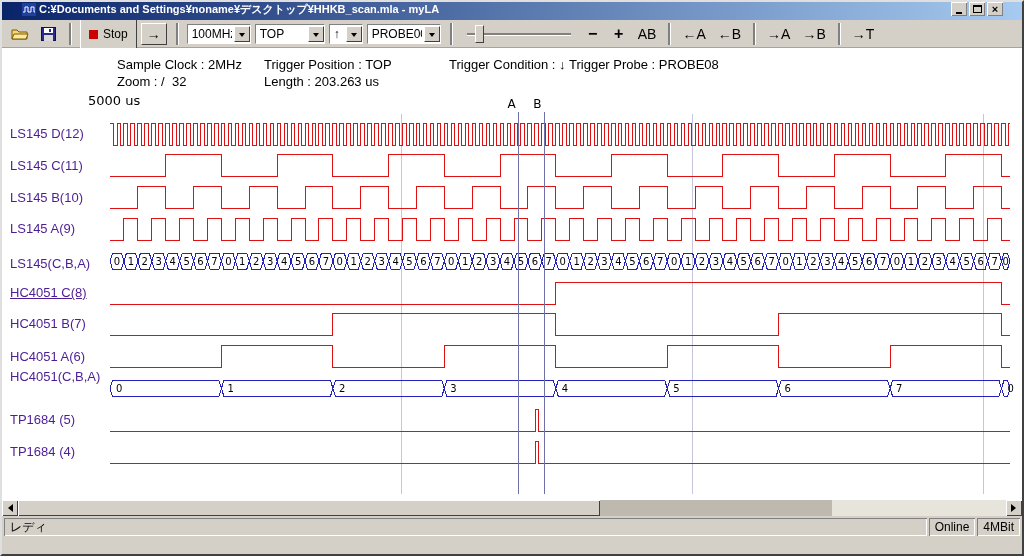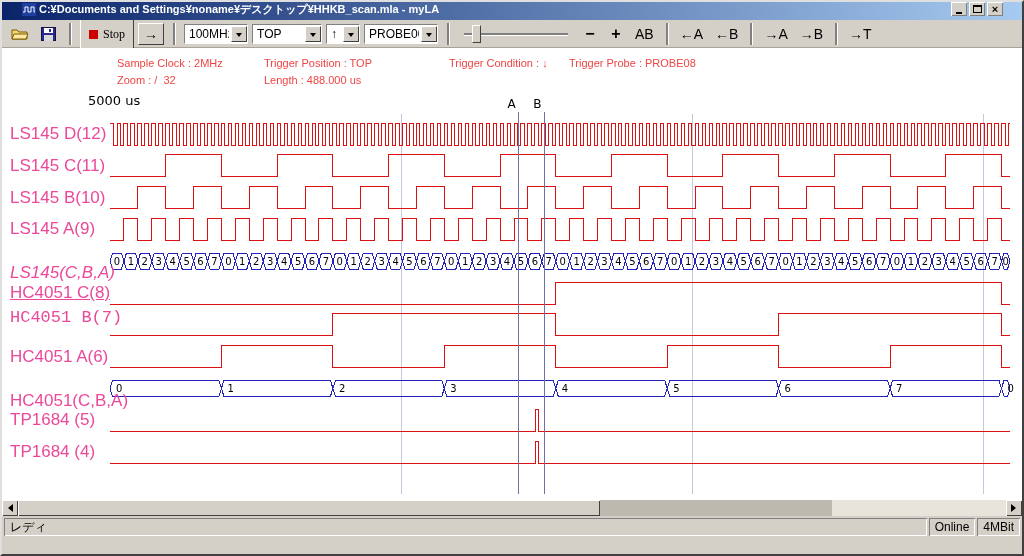--- a/index.html
+++ b/index.html
@@ -13,38 +13,38 @@
   .tbb{width:16px;height:14px;background:#d4d0c8;box-shadow:inset 1px 1px 0 #fff,inset -1px -1px 0 #808080;display:inline-flex;align-items:center;justify-content:center;margin-left:2px;color:#000;font-size:11px;font-weight:bold;line-height:1;cursor:default}
   .g-min{width:6px;height:2px;background:#000;margin-top:7px}
   .g-max{width:9px;height:8px;border:1px solid #000;border-top-width:2px}
   
   .menubar{height:18px;display:flex;align-items:center;padding-left:1px;font-size:12px;border-bottom:1px solid #c0bcb0}
   .menu-item{padding:2px 8px;white-space:nowrap}
   
   .toolbar{height:28px;display:flex;align-items:center;padding-left:6px;gap:4px;flex-wrap:nowrap;overflow:hidden;box-shadow:inset 0 -1px 0 #a8a49a}
   .iconbtn{width:24px;height:22px;border:none;background:transparent;display:flex;align-items:center;justify-content:center}
   .sep{width:2px;height:22px;background:#808080;box-shadow:1px 0 0 #fff;margin:0 5px;flex:none}
-  .stopbtn{height:32px;padding:0 8px;display:flex;align-items:center;gap:5px;background:#d4d0c8;border:1px solid;border-color:#fff #404040 #404040 #fff;font-size:12px;font-family:Liberation Serif, serif}
+  .stopbtn{height:32px;padding:0 8px;display:flex;align-items:center;gap:5px;background:#d4d0c8;border:1px solid;border-color:#fff #404040 #404040 #fff;font-size:12px;font-family:Liberation Sans, sans-serif}
   .stopsq{width:9px;height:9px;background:#cc0000;display:inline-block}
   .runbtn{width:26px;height:22px;background:#d4d0c8;border:1px solid;border-color:#fff #404040 #404040 #fff;font-size:14px;font-weight:bold;font-family:inherit;line-height:1}
   .combo{height:20px;background:#fff;border:1px solid;border-color:#808080 #fff #fff #808080;display:inline-flex;align-items:center;font-size:12px;padding-left:4px;flex:none}
   .combo-text{flex:1;white-space:nowrap;overflow:hidden}
   .combo-arrow{width:16px;height:16px;background:#d4d0c8;border:1px solid;border-color:#fff #404040 #404040 #fff;display:flex;align-items:center;justify-content:center;margin-left:2px;flex:none}
   .tri-down{width:0;height:0;border:3px solid transparent;border-top:4px solid #000;margin-top:4px}
   .w-clock{width:64px}.w-trig{width:70px}.w-edge{width:34px}.w-probe{width:74px}
   .slider{width:104px;height:22px;position:relative;margin:0 6px;flex:none}
   .slider-track{position:absolute;left:0;right:0;top:10px;height:2px;background:#808080;box-shadow:0 1px 0 #fff}
   .slider-thumb{position:absolute;left:8px;top:2px;width:9px;height:18px;background:#d4d0c8;border:1px solid;border-color:#fff #404040 #404040 #fff}
   .navbtns{display:flex;align-items:center;gap:2px}
   .flatbtn{height:22px;min-width:24px;padding:0 5px;background:transparent;border:none;font-size:14px;font-family:inherit;white-space:nowrap}
   .flatbtn.big{font-size:16px;font-weight:bold}
   
   .client{position:relative;height:452px;background:#fff;overflow:hidden}
-  .info{position:absolute;font-size:11px;color:#ef4444;white-space:pre}
-  .wave-label{position:absolute;left:8px;height:18px;line-height:18px;font-size:17px;white-space:nowrap;color:#ec4899}
+  .info{position:absolute;font-size:13px;color:#000000;white-space:pre}
+  .wave-label{position:absolute;left:8px;height:18px;line-height:18px;font-size:13px;white-space:nowrap;color:#4c1d95}
   .client svg{position:absolute;left:0;top:0}
   svg text{font-family:"DejaVu Sans","Liberation Sans",sans-serif}
   
   .hscroll{height:16px;display:flex;background:#e7e4db}
   .sb-btn{width:16px;height:16px;background:#d4d0c8;box-shadow:inset 1px 1px 0 #fff,inset -1px -1px 0 #404040;display:flex;align-items:center;justify-content:center;flex:none}
   .tri-left{width:0;height:0;border:4px solid transparent;border-right:5px solid #000;margin-left:-3px}
   .tri-right{width:0;height:0;border:4px solid transparent;border-left:5px solid #000;margin-right:-3px}
   .sb-track{flex:1;position:relative}
   .sb-thumb{position:absolute;left:0;top:0;width:582px;height:16px;background:#d4d0c8;box-shadow:inset 1px 1px 0 #fff,inset -1px -1px 0 #404040}
   .sb-shade{position:absolute;left:582px;top:0;width:232px;height:16px;background:#bdb9ae}
@@ -143,21 +143,21 @@
         <button class="flatbtn">→T</button>
       </span>
   </div>
 
   <div class="client">
     <span class="info" style="left:115px;top:9px">Sample Clock : 2MHz</span>
     <span class="info" style="left:262px;top:9px">Trigger Position : TOP</span>
     <span class="info" style="left:447px;top:9px">Trigger Condition : ↓</span>
     <span class="info" style="left:567px;top:9px">Trigger Probe : PROBE08</span>
     <span class="info" style="left:115px;top:26px">Zoom : /  32</span>
-    <span class="info" style="left:262px;top:26px">Length : 488.000 us</span>
+    <span class="info" style="left:262px;top:26px">Length : 203.263 us</span>
     <svg width="1014" height="452" shape-rendering="crispEdges">
         <line x1="399.1" x2="399.1" y1="66" y2="446" stroke="#c6c6dc" stroke-width="1"></line>
         <line x1="690.3" x2="690.3" y1="66" y2="446" stroke="#c6c6dc" stroke-width="1"></line>
         <line x1="981.4" x2="981.4" y1="66" y2="446" stroke="#c6c6dc" stroke-width="1"></line>
         <text x="86" y="57" font-size="13" fill="#000">5000 us</text>
         <path d="M108 75.0 L111.5 75.0 L111.5 97.0 L115.0 97.0 L115.0 75.0 L118.4 75.0 L118.4 97.0 L121.9 97.0 L121.9 75.0 L125.4 75.0 L125.4 97.0 L128.9 97.0 L128.9 75.0 L132.4 75.0 L132.4 97.0 L135.9 97.0 L135.9 75.0 L139.3 75.0 L139.3 97.0 L142.8 97.0 L142.8 75.0 L146.3 75.0 L146.3 97.0 L149.8 97.0 L149.8 75.0 L153.3 75.0 L153.3 97.0 L156.8 97.0 L156.8 75.0 L160.2 75.0 L160.2 97.0 L163.7 97.0 L163.7 75.0 L167.2 75.0 L167.2 97.0 L170.7 97.0 L170.7 75.0 L174.2 75.0 L174.2 97.0 L177.6 97.0 L177.6 75.0 L181.1 75.0 L181.1 97.0 L184.6 97.0 L184.6 75.0 L188.1 75.0 L188.1 97.0 L191.6 97.0 L191.6 75.0 L195.1 75.0 L195.1 97.0 L198.5 97.0 L198.5 75.0 L202.0 75.0 L202.0 97.0 L205.5 97.0 L205.5 75.0 L209.0 75.0 L209.0 97.0 L212.5 97.0 L212.5 75.0 L216.0 75.0 L216.0 97.0 L219.4 97.0 L219.4 75.0 L222.9 75.0 L222.9 97.0 L226.4 97.0 L226.4 75.0 L229.9 75.0 L229.9 97.0 L233.4 97.0 L233.4 75.0 L236.9 75.0 L236.9 97.0 L240.3 97.0 L240.3 75.0 L243.8 75.0 L243.8 97.0 L247.3 97.0 L247.3 75.0 L250.8 75.0 L250.8 97.0 L254.3 97.0 L254.3 75.0 L257.7 75.0 L257.7 97.0 L261.2 97.0 L261.2 75.0 L264.7 75.0 L264.7 97.0 L268.2 97.0 L268.2 75.0 L271.7 75.0 L271.7 97.0 L275.2 97.0 L275.2 75.0 L278.6 75.0 L278.6 97.0 L282.1 97.0 L282.1 75.0 L285.6 75.0 L285.6 97.0 L289.1 97.0 L289.1 75.0 L292.6 75.0 L292.6 97.0 L296.1 97.0 L296.1 75.0 L299.5 75.0 L299.5 97.0 L303.0 97.0 L303.0 75.0 L306.5 75.0 L306.5 97.0 L310.0 97.0 L310.0 75.0 L313.5 75.0 L313.5 97.0 L316.9 97.0 L316.9 75.0 L320.4 75.0 L320.4 97.0 L323.9 97.0 L323.9 75.0 L327.4 75.0 L327.4 97.0 L330.9 97.0 L330.9 75.0 L334.4 75.0 L334.4 97.0 L337.8 97.0 L337.8 75.0 L341.3 75.0 L341.3 97.0 L344.8 97.0 L344.8 75.0 L348.3 75.0 L348.3 97.0 L351.8 97.0 L351.8 75.0 L355.3 75.0 L355.3 97.0 L358.7 97.0 L358.7 75.0 L362.2 75.0 L362.2 97.0 L365.7 97.0 L365.7 75.0 L369.2 75.0 L369.2 97.0 L372.7 97.0 L372.7 75.0 L376.2 75.0 L376.2 97.0 L379.6 97.0 L379.6 75.0 L383.1 75.0 L383.1 97.0 L386.6 97.0 L386.6 75.0 L390.1 75.0 L390.1 97.0 L393.6 97.0 L393.6 75.0 L397.0 75.0 L397.0 97.0 L400.5 97.0 L400.5 75.0 L404.0 75.0 L404.0 97.0 L407.5 97.0 L407.5 75.0 L411.0 75.0 L411.0 97.0 L414.5 97.0 L414.5 75.0 L417.9 75.0 L417.9 97.0 L421.4 97.0 L421.4 75.0 L424.9 75.0 L424.9 97.0 L428.4 97.0 L428.4 75.0 L431.9 75.0 L431.9 97.0 L435.4 97.0 L435.4 75.0 L438.8 75.0 L438.8 97.0 L442.3 97.0 L442.3 75.0 L445.8 75.0 L445.8 97.0 L449.3 97.0 L449.3 75.0 L452.8 75.0 L452.8 97.0 L456.3 97.0 L456.3 75.0 L459.7 75.0 L459.7 97.0 L463.2 97.0 L463.2 75.0 L466.7 75.0 L466.7 97.0 L470.2 97.0 L470.2 75.0 L473.7 75.0 L473.7 97.0 L477.1 97.0 L477.1 75.0 L480.6 75.0 L480.6 97.0 L484.1 97.0 L484.1 75.0 L487.6 75.0 L487.6 97.0 L491.1 97.0 L491.1 75.0 L494.6 75.0 L494.6 97.0 L498.0 97.0 L498.0 75.0 L501.5 75.0 L501.5 97.0 L505.0 97.0 L505.0 75.0 L508.5 75.0 L508.5 97.0 L512.0 97.0 L512.0 75.0 L515.5 75.0 L515.5 97.0 L518.9 97.0 L518.9 75.0 L522.4 75.0 L522.4 97.0 L525.9 97.0 L525.9 75.0 L529.4 75.0 L529.4 97.0 L532.9 97.0 L532.9 75.0 L536.3 75.0 L536.3 97.0 L539.8 97.0 L539.8 75.0 L543.3 75.0 L543.3 97.0 L546.8 97.0 L546.8 75.0 L550.3 75.0 L550.3 97.0 L553.8 97.0 L553.8 75.0 L557.2 75.0 L557.2 97.0 L560.7 97.0 L560.7 75.0 L564.2 75.0 L564.2 97.0 L567.7 97.0 L567.7 75.0 L571.2 75.0 L571.2 97.0 L574.7 97.0 L574.7 75.0 L578.1 75.0 L578.1 97.0 L581.6 97.0 L581.6 75.0 L585.1 75.0 L585.1 97.0 L588.6 97.0 L588.6 75.0 L592.1 75.0 L592.1 97.0 L595.5 97.0 L595.5 75.0 L599.0 75.0 L599.0 97.0 L602.5 97.0 L602.5 75.0 L606.0 75.0 L606.0 97.0 L609.5 97.0 L609.5 75.0 L613.0 75.0 L613.0 97.0 L616.4 97.0 L616.4 75.0 L619.9 75.0 L619.9 97.0 L623.4 97.0 L623.4 75.0 L626.9 75.0 L626.9 97.0 L630.4 97.0 L630.4 75.0 L633.9 75.0 L633.9 97.0 L637.3 97.0 L637.3 75.0 L640.8 75.0 L640.8 97.0 L644.3 97.0 L644.3 75.0 L647.8 75.0 L647.8 97.0 L651.3 97.0 L651.3 75.0 L654.8 75.0 L654.8 97.0 L658.2 97.0 L658.2 75.0 L661.7 75.0 L661.7 97.0 L665.2 97.0 L665.2 75.0 L668.7 75.0 L668.7 97.0 L672.2 97.0 L672.2 75.0 L675.6 75.0 L675.6 97.0 L679.1 97.0 L679.1 75.0 L682.6 75.0 L682.6 97.0 L686.1 97.0 L686.1 75.0 L689.6 75.0 L689.6 97.0 L693.1 97.0 L693.1 75.0 L696.5 75.0 L696.5 97.0 L700.0 97.0 L700.0 75.0 L703.5 75.0 L703.5 97.0 L707.0 97.0 L707.0 75.0 L710.5 75.0 L710.5 97.0 L714.0 97.0 L714.0 75.0 L717.4 75.0 L717.4 97.0 L720.9 97.0 L720.9 75.0 L724.4 75.0 L724.4 97.0 L727.9 97.0 L727.9 75.0 L731.4 75.0 L731.4 97.0 L734.8 97.0 L734.8 75.0 L738.3 75.0 L738.3 97.0 L741.8 97.0 L741.8 75.0 L745.3 75.0 L745.3 97.0 L748.8 97.0 L748.8 75.0 L752.3 75.0 L752.3 97.0 L755.7 97.0 L755.7 75.0 L759.2 75.0 L759.2 97.0 L762.7 97.0 L762.7 75.0 L766.2 75.0 L766.2 97.0 L769.7 97.0 L769.7 75.0 L773.2 75.0 L773.2 97.0 L776.6 97.0 L776.6 75.0 L780.1 75.0 L780.1 97.0 L783.6 97.0 L783.6 75.0 L787.1 75.0 L787.1 97.0 L790.6 97.0 L790.6 75.0 L794.1 75.0 L794.1 97.0 L797.5 97.0 L797.5 75.0 L801.0 75.0 L801.0 97.0 L804.5 97.0 L804.5 75.0 L808.0 75.0 L808.0 97.0 L811.5 97.0 L811.5 75.0 L814.9 75.0 L814.9 97.0 L818.4 97.0 L818.4 75.0 L821.9 75.0 L821.9 97.0 L825.4 97.0 L825.4 75.0 L828.9 75.0 L828.9 97.0 L832.4 97.0 L832.4 75.0 L835.8 75.0 L835.8 97.0 L839.3 97.0 L839.3 75.0 L842.8 75.0 L842.8 97.0 L846.3 97.0 L846.3 75.0 L849.8 75.0 L849.8 97.0 L853.3 97.0 L853.3 75.0 L856.7 75.0 L856.7 97.0 L860.2 97.0 L860.2 75.0 L863.7 75.0 L863.7 97.0 L867.2 97.0 L867.2 75.0 L870.7 75.0 L870.7 97.0 L874.1 97.0 L874.1 75.0 L877.6 75.0 L877.6 97.0 L881.1 97.0 L881.1 75.0 L884.6 75.0 L884.6 97.0 L888.1 97.0 L888.1 75.0 L891.6 75.0 L891.6 97.0 L895.0 97.0 L895.0 75.0 L898.5 75.0 L898.5 97.0 L902.0 97.0 L902.0 75.0 L905.5 75.0 L905.5 97.0 L909.0 97.0 L909.0 75.0 L912.5 75.0 L912.5 97.0 L915.9 97.0 L915.9 75.0 L919.4 75.0 L919.4 97.0 L922.9 97.0 L922.9 75.0 L926.4 75.0 L926.4 97.0 L929.9 97.0 L929.9 75.0 L933.4 75.0 L933.4 97.0 L936.8 97.0 L936.8 75.0 L940.3 75.0 L940.3 97.0 L943.8 97.0 L943.8 75.0 L947.3 75.0 L947.3 97.0 L950.8 97.0 L950.8 75.0 L954.2 75.0 L954.2 97.0 L957.7 97.0 L957.7 75.0 L961.2 75.0 L961.2 97.0 L964.7 97.0 L964.7 75.0 L968.2 75.0 L968.2 97.0 L971.7 97.0 L971.7 75.0 L975.1 75.0 L975.1 97.0 L978.6 97.0 L978.6 75.0 L982.1 75.0 L982.1 97.0 L985.6 97.0 L985.6 75.0 L989.1 75.0 L989.1 97.0 L992.6 97.0 L992.6 75.0 L996.0 75.0 L996.0 97.0 L999.5 97.0 L999.5 75.0 L1003.0 75.0 L1003.0 97.0 L1006.5 97.0 L1006.5 75.0 L1008 75.0" fill="none" stroke="#dd1111" stroke-width="1"></path>
         <path d="M108 128.8 L121.9 128.8 L135.9 128.8 L149.8 128.8 L163.7 128.8 L163.7 106.8 L177.7 106.8 L191.6 106.8 L205.5 106.8 L219.4 106.8 L219.4 128.8 L233.4 128.8 L247.3 128.8 L261.2 128.8 L275.2 128.8 L275.2 106.8 L289.1 106.8 L303.0 106.8 L316.9 106.8 L330.9 106.8 L330.9 128.8 L344.8 128.8 L358.7 128.8 L372.7 128.8 L386.6 128.8 L386.6 106.8 L400.5 106.8 L414.5 106.8 L428.4 106.8 L442.3 106.8 L442.3 128.8 L456.3 128.8 L470.2 128.8 L484.1 128.8 L498.0 128.8 L498.0 106.8 L512.0 106.8 L525.9 106.8 L539.8 106.8 L553.8 106.8 L553.8 128.8 L567.7 128.8 L581.6 128.8 L595.5 128.8 L609.5 128.8 L609.5 106.8 L623.4 106.8 L637.3 106.8 L651.3 106.8 L665.2 106.8 L665.2 128.8 L679.1 128.8 L693.1 128.8 L707.0 128.8 L720.9 128.8 L720.9 106.8 L734.9 106.8 L748.8 106.8 L762.7 106.8 L776.6 106.8 L776.6 128.8 L790.6 128.8 L804.5 128.8 L818.4 128.8 L832.4 128.8 L832.4 106.8 L846.3 106.8 L860.2 106.8 L874.1 106.8 L888.1 106.8 L888.1 128.8 L902.0 128.8 L915.9 128.8 L929.9 128.8 L943.8 128.8 L943.8 106.8 L957.7 106.8 L971.7 106.8 L985.6 106.8 L999.5 106.8 L999.5 128.8 L1008.0 128.8" fill="none" stroke="#dd1111" stroke-width="1"></path>
         <path d="M108 160.6 L121.9 160.6 L135.9 160.6 L135.9 138.6 L149.8 138.6 L163.7 138.6 L163.7 160.6 L177.7 160.6 L191.6 160.6 L191.6 138.6 L205.5 138.6 L219.4 138.6 L219.4 160.6 L233.4 160.6 L247.3 160.6 L247.3 138.6 L261.2 138.6 L275.2 138.6 L275.2 160.6 L289.1 160.6 L303.0 160.6 L303.0 138.6 L316.9 138.6 L330.9 138.6 L330.9 160.6 L344.8 160.6 L358.7 160.6 L358.7 138.6 L372.7 138.6 L386.6 138.6 L386.6 160.6 L400.5 160.6 L414.5 160.6 L414.5 138.6 L428.4 138.6 L442.3 138.6 L442.3 160.6 L456.3 160.6 L470.2 160.6 L470.2 138.6 L484.1 138.6 L498.0 138.6 L498.0 160.6 L512.0 160.6 L525.9 160.6 L525.9 138.6 L539.8 138.6 L553.8 138.6 L553.8 160.6 L567.7 160.6 L581.6 160.6 L581.6 138.6 L595.5 138.6 L609.5 138.6 L609.5 160.6 L623.4 160.6 L637.3 160.6 L637.3 138.6 L651.3 138.6 L665.2 138.6 L665.2 160.6 L679.1 160.6 L693.1 160.6 L693.1 138.6 L707.0 138.6 L720.9 138.6 L720.9 160.6 L734.9 160.6 L748.8 160.6 L748.8 138.6 L762.7 138.6 L776.6 138.6 L776.6 160.6 L790.6 160.6 L804.5 160.6 L804.5 138.6 L818.4 138.6 L832.4 138.6 L832.4 160.6 L846.3 160.6 L860.2 160.6 L860.2 138.6 L874.1 138.6 L888.1 138.6 L888.1 160.6 L902.0 160.6 L915.9 160.6 L915.9 138.6 L929.9 138.6 L943.8 138.6 L943.8 160.6 L957.7 160.6 L971.7 160.6 L971.7 138.6 L985.6 138.6 L999.5 138.6 L999.5 160.6 L1008.0 160.6" fill="none" stroke="#dd1111" stroke-width="1"></path>
         <path d="M108 192.4 L121.9 192.4 L121.9 170.4 L135.9 170.4 L135.9 192.4 L149.8 192.4 L149.8 170.4 L163.7 170.4 L163.7 192.4 L177.7 192.4 L177.7 170.4 L191.6 170.4 L191.6 192.4 L205.5 192.4 L205.5 170.4 L219.4 170.4 L219.4 192.4 L233.4 192.4 L233.4 170.4 L247.3 170.4 L247.3 192.4 L261.2 192.4 L261.2 170.4 L275.2 170.4 L275.2 192.4 L289.1 192.4 L289.1 170.4 L303.0 170.4 L303.0 192.4 L316.9 192.4 L316.9 170.4 L330.9 170.4 L330.9 192.4 L344.8 192.4 L344.8 170.4 L358.7 170.4 L358.7 192.4 L372.7 192.4 L372.7 170.4 L386.6 170.4 L386.6 192.4 L400.5 192.4 L400.5 170.4 L414.5 170.4 L414.5 192.4 L428.4 192.4 L428.4 170.4 L442.3 170.4 L442.3 192.4 L456.3 192.4 L456.3 170.4 L470.2 170.4 L470.2 192.4 L484.1 192.4 L484.1 170.4 L498.0 170.4 L498.0 192.4 L512.0 192.4 L512.0 170.4 L525.9 170.4 L525.9 192.4 L539.8 192.4 L539.8 170.4 L553.8 170.4 L553.8 192.4 L567.7 192.4 L567.7 170.4 L581.6 170.4 L581.6 192.4 L595.5 192.4 L595.5 170.4 L609.5 170.4 L609.5 192.4 L623.4 192.4 L623.4 170.4 L637.3 170.4 L637.3 192.4 L651.3 192.4 L651.3 170.4 L665.2 170.4 L665.2 192.4 L679.1 192.4 L679.1 170.4 L693.1 170.4 L693.1 192.4 L707.0 192.4 L707.0 170.4 L720.9 170.4 L720.9 192.4 L734.9 192.4 L734.9 170.4 L748.8 170.4 L748.8 192.4 L762.7 192.4 L762.7 170.4 L776.6 170.4 L776.6 192.4 L790.6 192.4 L790.6 170.4 L804.5 170.4 L804.5 192.4 L818.4 192.4 L818.4 170.4 L832.4 170.4 L832.4 192.4 L846.3 192.4 L846.3 170.4 L860.2 170.4 L860.2 192.4 L874.1 192.4 L874.1 170.4 L888.1 170.4 L888.1 192.4 L902.0 192.4 L902.0 170.4 L915.9 170.4 L915.9 192.4 L929.9 192.4 L929.9 170.4 L943.8 170.4 L943.8 192.4 L957.7 192.4 L957.7 170.4 L971.7 170.4 L971.7 192.4 L985.6 192.4 L985.6 170.4 L999.5 170.4 L999.5 192.4 L1008.0 192.4" fill="none" stroke="#dd1111" stroke-width="1"></path>
         <path d="M108.0 213.2 L110.5 205.2 L119.4 205.2 L121.9 213.2 L119.4 221.2 L110.5 221.2 Z" fill="none" stroke="#2222bb" stroke-width="1"></path>
@@ -316,25 +316,25 @@
         <line x1="516.8" x2="516.8" y1="64" y2="446" stroke="#7070a8" stroke-width="1"></line>
         <text x="513.8" y="60" text-anchor="end" font-size="12" fill="#000">A</text>
         <line x1="542.6" x2="542.6" y1="64" y2="446" stroke="#7070a8" stroke-width="1"></line>
         <text x="539.6" y="60" text-anchor="end" font-size="12" fill="#000">B</text>
       </svg>
     <div style="position:absolute;left:0;top:0;width:108px;height:100%">
         <div class="wave-label" style="top: 77px;">LS145 D(12)</div>
         <div class="wave-label" style="top: 108.8px; text-align: center;">LS145 C(11)</div>
         <div class="wave-label" style="top: 140.6px;">LS145 B(10)</div>
         <div class="wave-label" style="top: 172.4px;">LS145 A(9)</div>
-        <div class="wave-label" style="top: 216px; font-style: italic;">LS145(C,B,A)</div>
+        <div class="wave-label" style="top: 207px;">LS145(C,B,A)</div>
         <div class="wave-label" style="top: 236px; text-decoration: underline;">HC4051 C(8)</div>
-        <div class="wave-label" style="top: 261px; font-family: Liberation Mono, monospace;">HC4051 B(7)</div>
+        <div class="wave-label" style="top: 267px;">HC4051 B(7)</div>
         <div class="wave-label" style="top: 299.6px;">HC4051 A(6)</div>
-        <div class="wave-label" style="top: 344px;">HC4051(C,B,A)</div>
+        <div class="wave-label" style="top: 320px;">HC4051(C,B,A)</div>
         <div class="wave-label" style="top: 363.2px;">TP1684 (5)</div>
         <div class="wave-label" style="top: 395px;">TP1684 (4)</div>
       </div>
   </div>
 
   <div class="hscroll">
     <span class="sb-btn">
         <span class="tri-left"></span>
       </span>
     <span class="sb-track">

